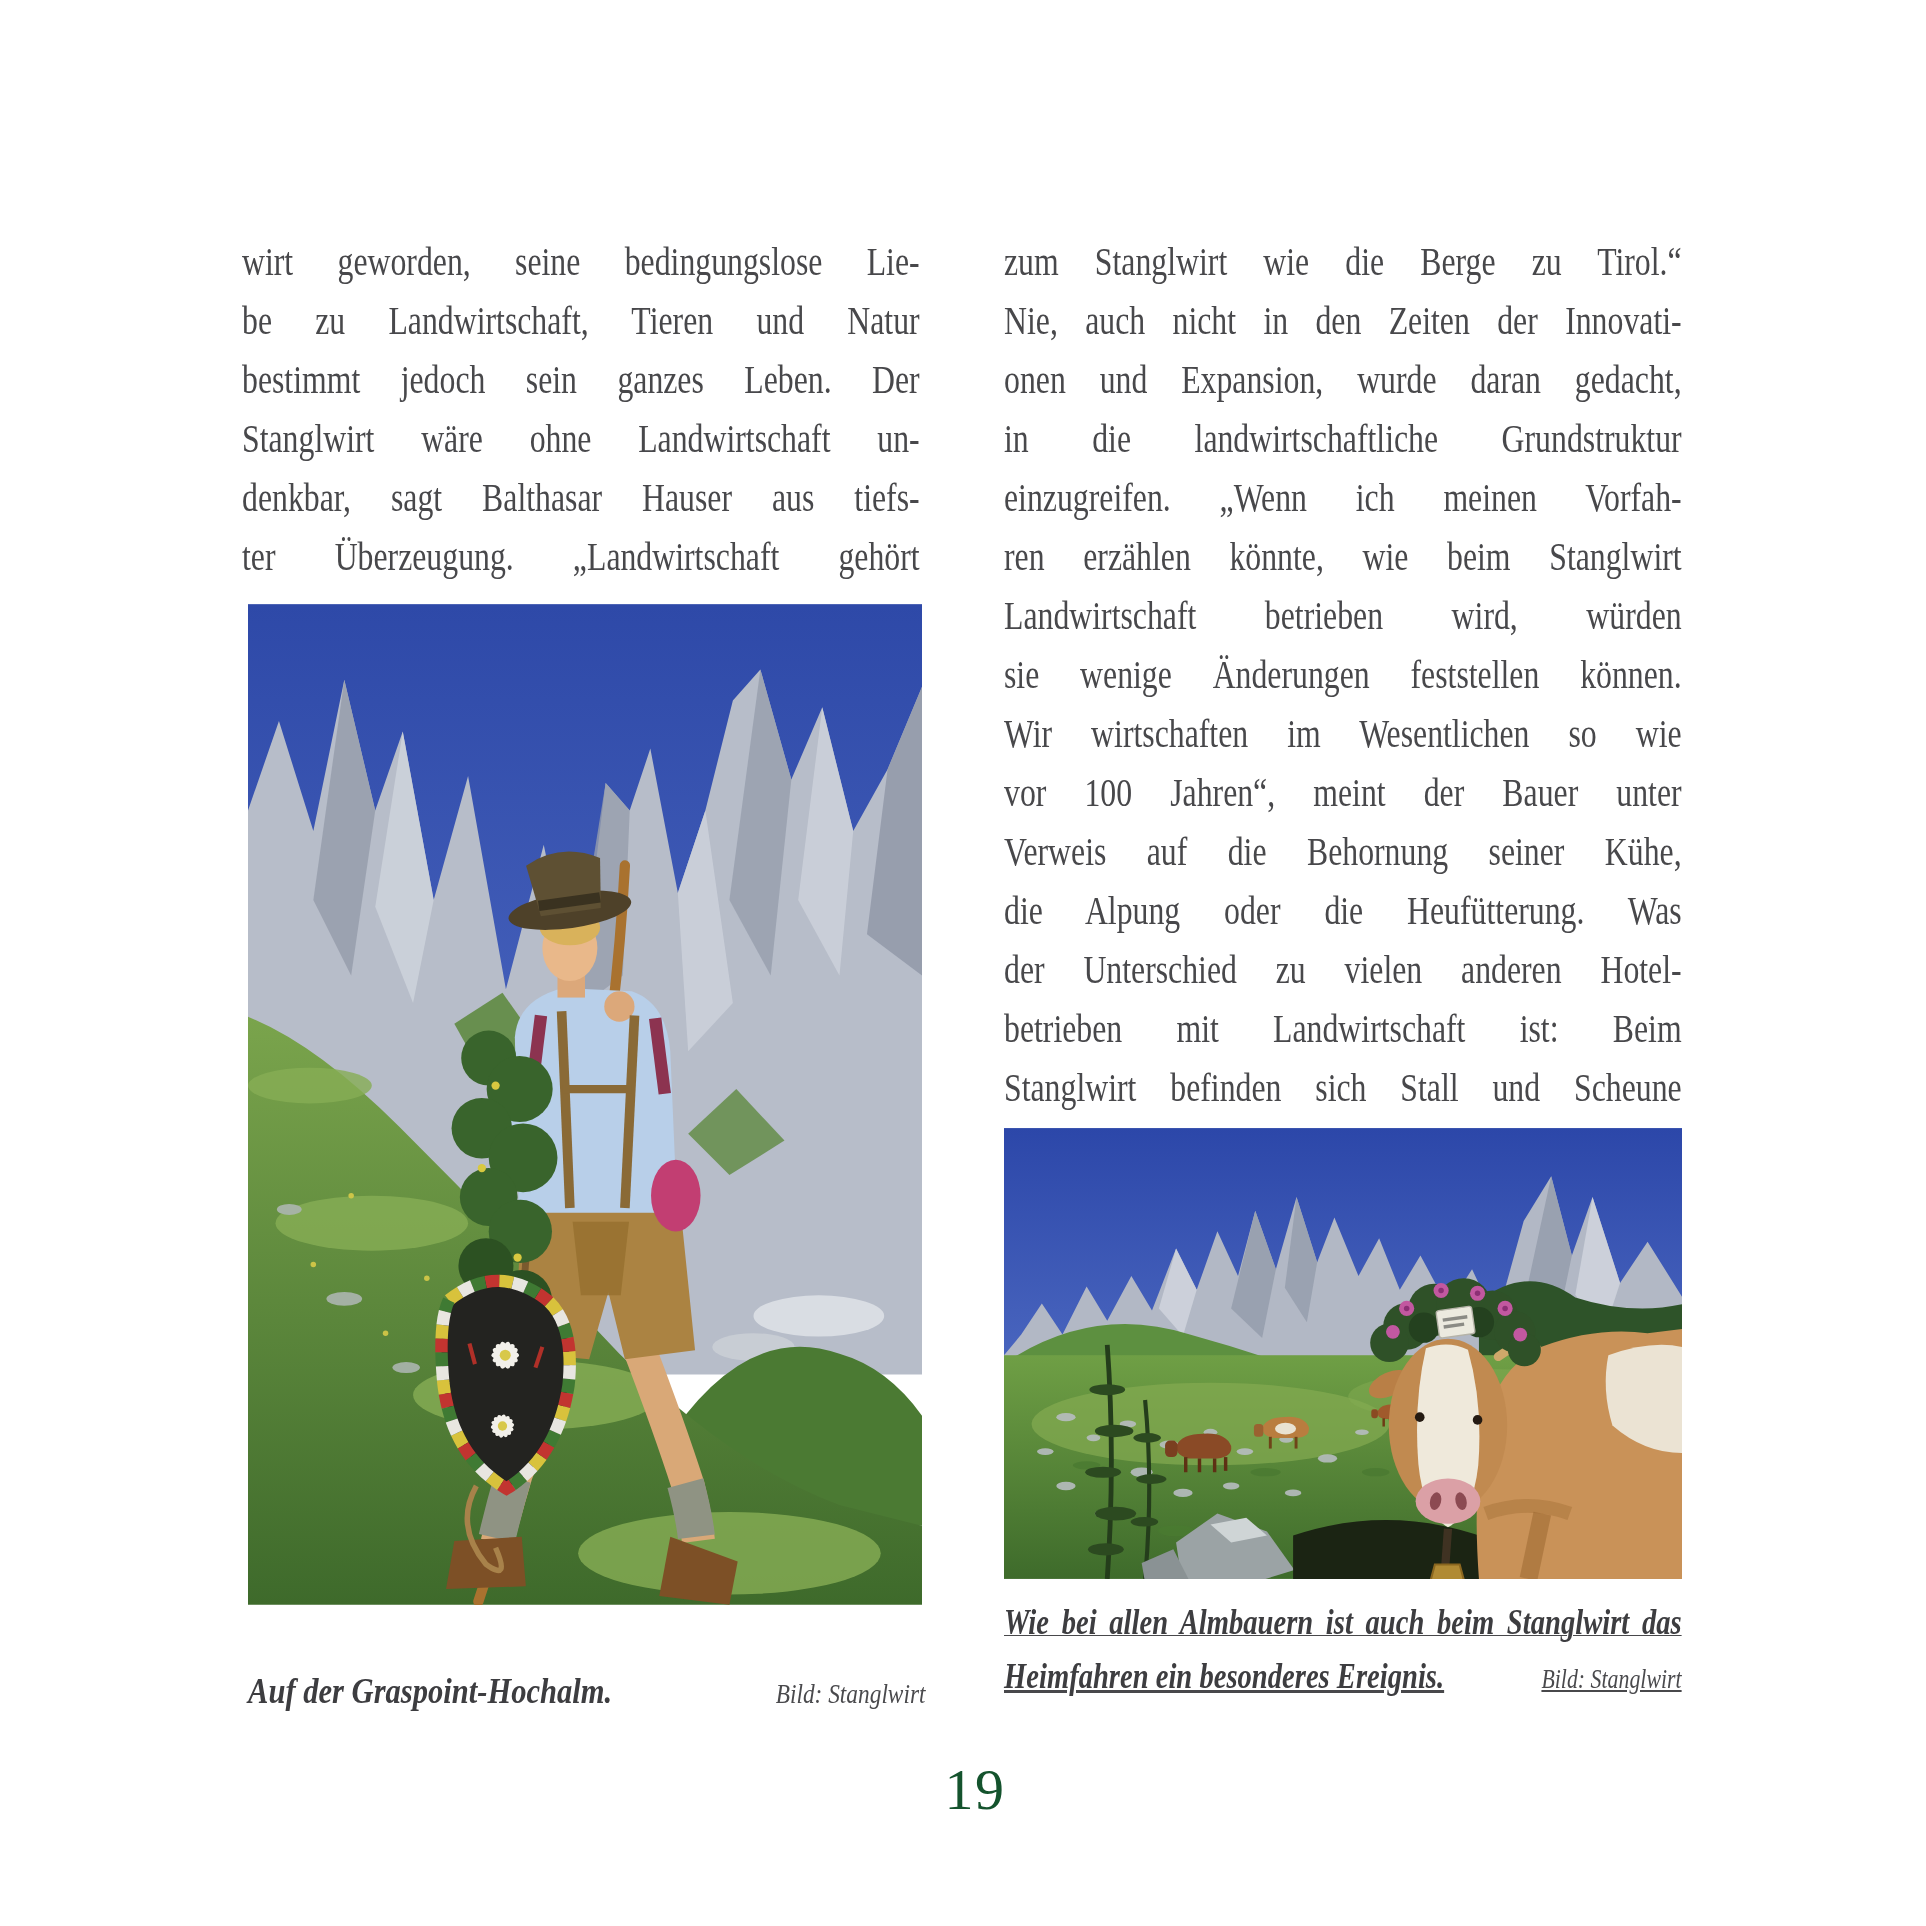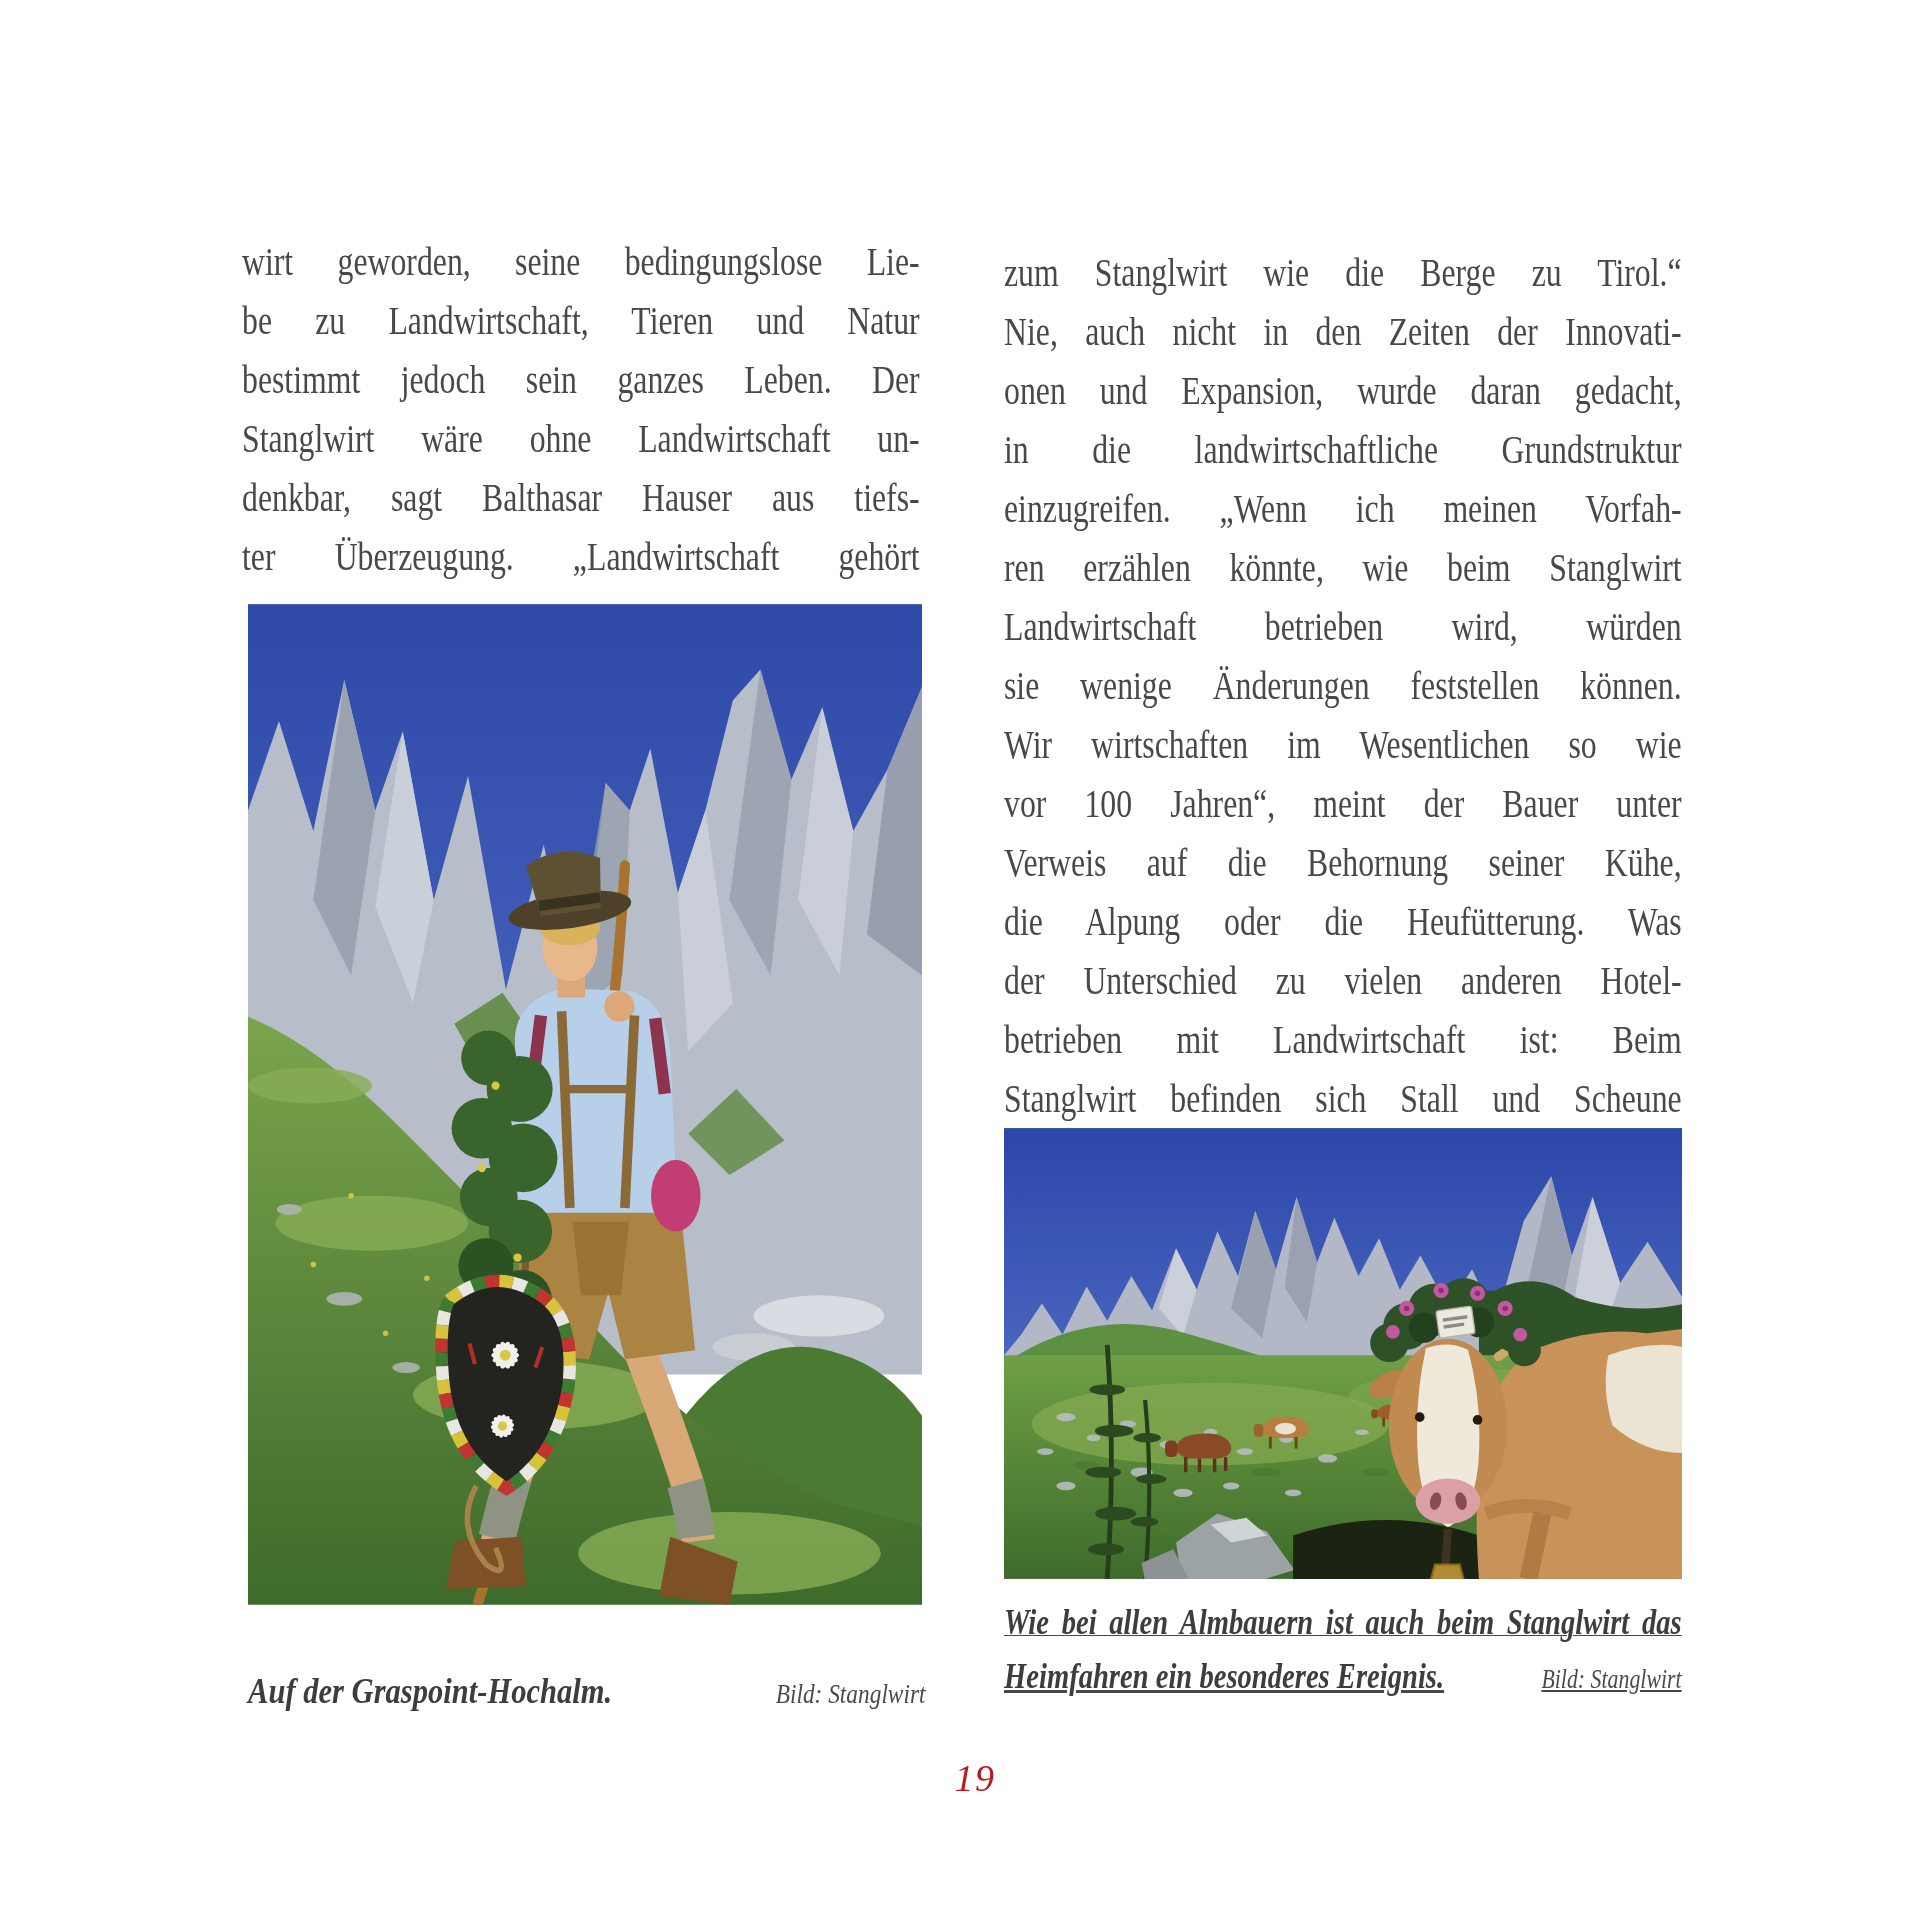--- a/index.html
+++ b/index.html
@@ -32,38 +32,38 @@
     transform:scaleX(0.7944);transform-origin:0 0;
   }
   .cap-text{
     font-weight:bold;font-style:italic;font-size:36px;line-height:54px;color:#3d3d40;
   }
   .cap-credit{
     font-style:italic;font-size:27.5px;color:#4a4a4d;white-space:nowrap;
   }
   .pageno{
     position:absolute;left:906px;top:1756px;width:138px;text-align:center;
-    font-style:italic;font-size:38px;color:#b91c1c;letter-spacing:1.4px;
+    font-size:58px;color:#14532d;letter-spacing:1.4px;
   }
 </style>
 </head>
 <body>
 
 <div class="page">
 
   <div class="col" style="left:242px;top:232px;">
     <div class="bodyline">wirt geworden, seine bedingungslose Lie-</div>
     <div class="bodyline">be zu Landwirtschaft, Tieren und Natur</div>
     <div class="bodyline">bestimmt jedoch sein ganzes Leben. Der</div>
     <div class="bodyline">Stanglwirt wäre ohne Landwirtschaft un-</div>
     <div class="bodyline">denkbar, sagt Balthasar Hauser aus tiefs-</div>
     <div class="bodyline">ter Überzeugung. „Landwirtschaft gehört</div>
   </div>
 
-  <div class="col" style="left:1004px;top:243px;">
+  <div class="col" style="left:1004px;top:232px;">
     <div class="bodyline">zum Stanglwirt wie die Berge zu Tirol.“</div>
     <div class="bodyline">Nie, auch nicht in den Zeiten der Innovati-</div>
     <div class="bodyline">onen und Expansion, wurde daran gedacht,</div>
     <div class="bodyline">in die landwirtschaftliche Grundstruktur</div>
     <div class="bodyline">einzugreifen. „Wenn ich meinen Vorfah-</div>
     <div class="bodyline">ren erzählen könnte, wie beim Stanglwirt</div>
     <div class="bodyline">Landwirtschaft betrieben wird, würden</div>
     <div class="bodyline">sie wenige Änderungen feststellen können.</div>
     <div class="bodyline">Wir wirtschaften im Wesentlichen so wie</div>
     <div class="bodyline">vor 100 Jahren“, meint der Bauer unter</div>

